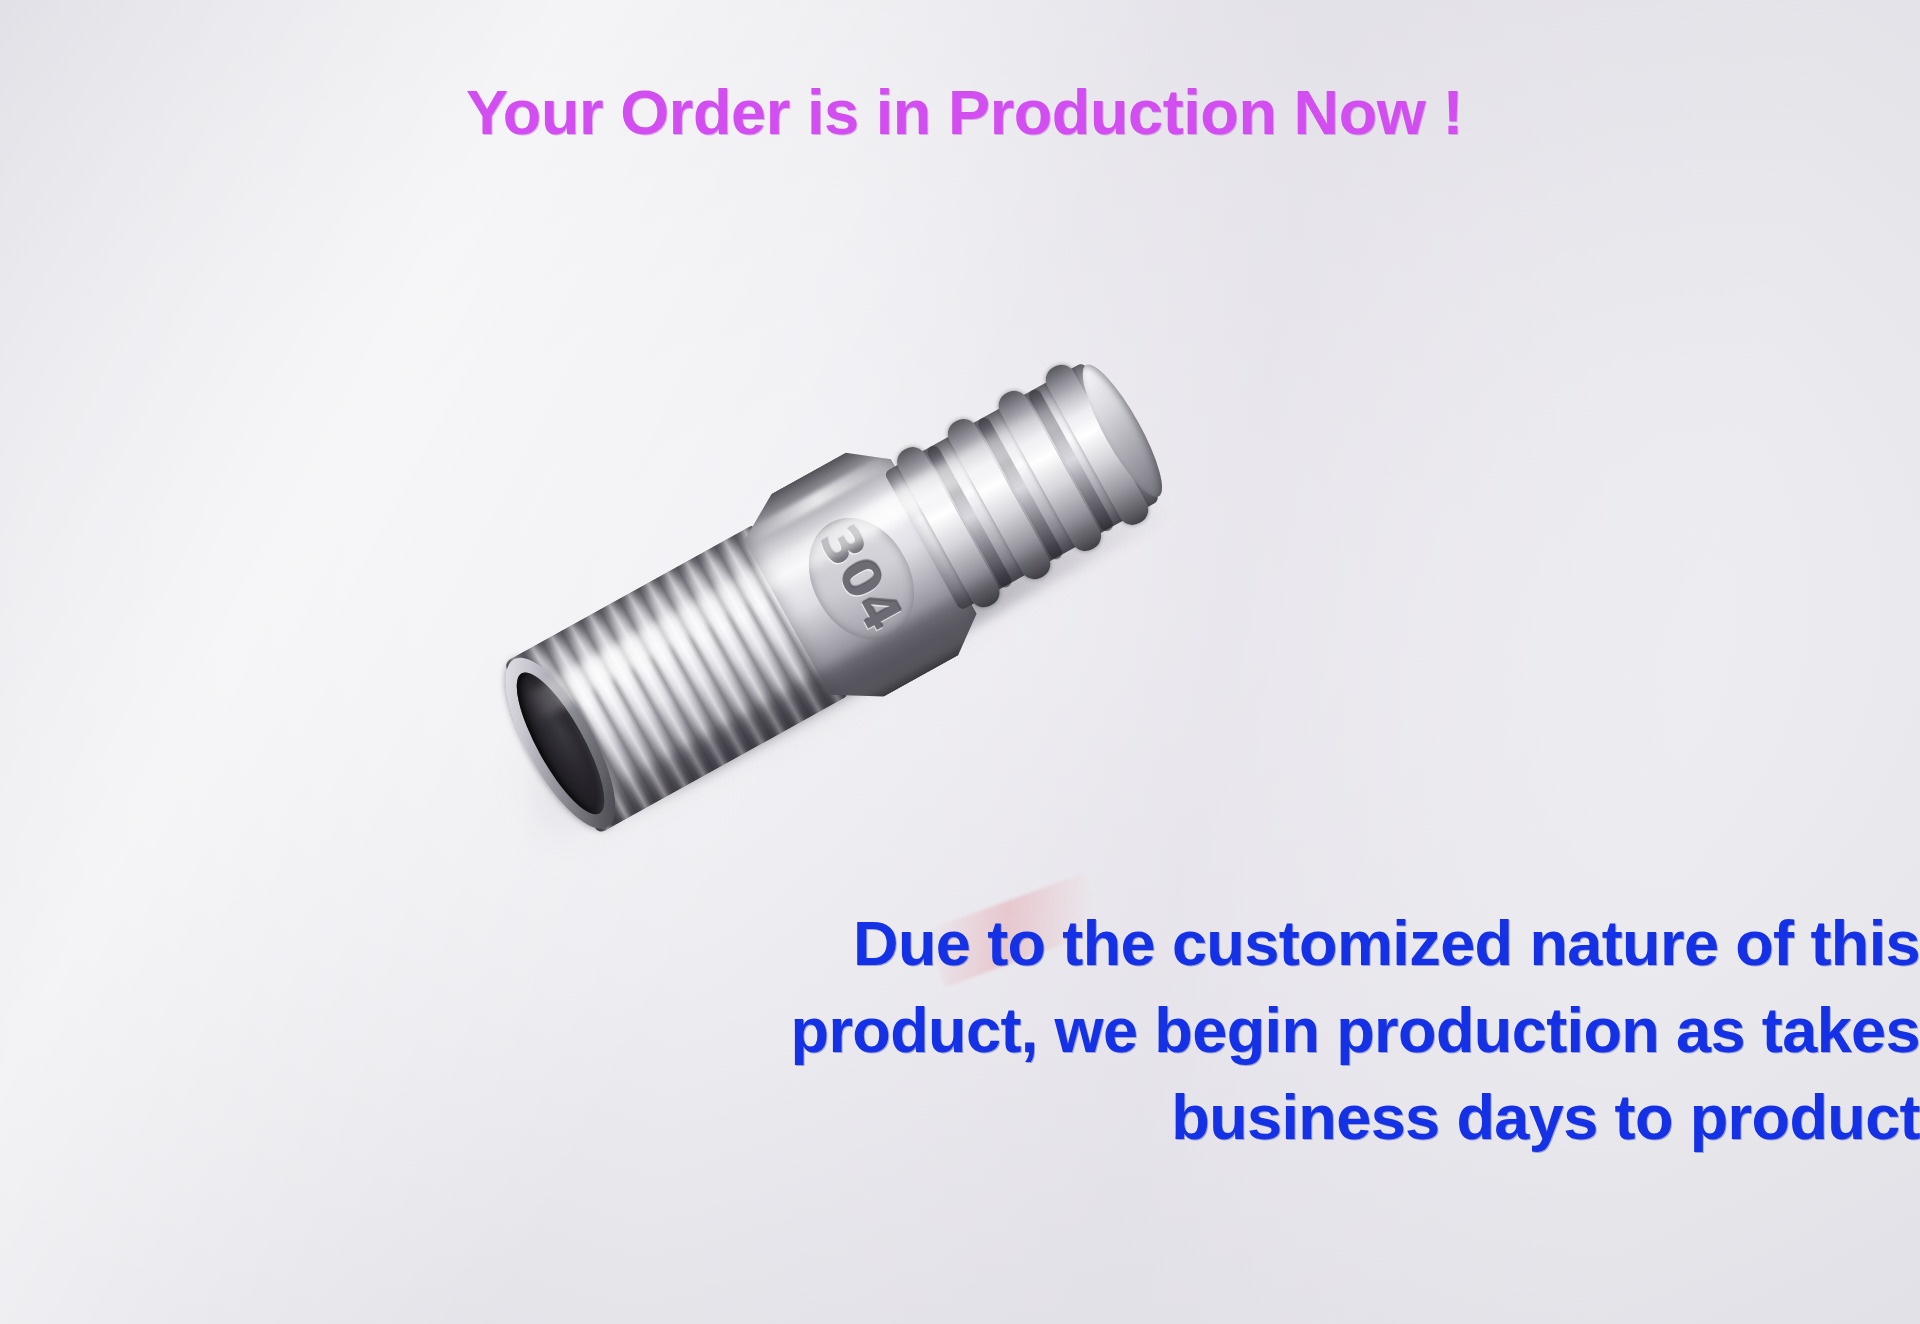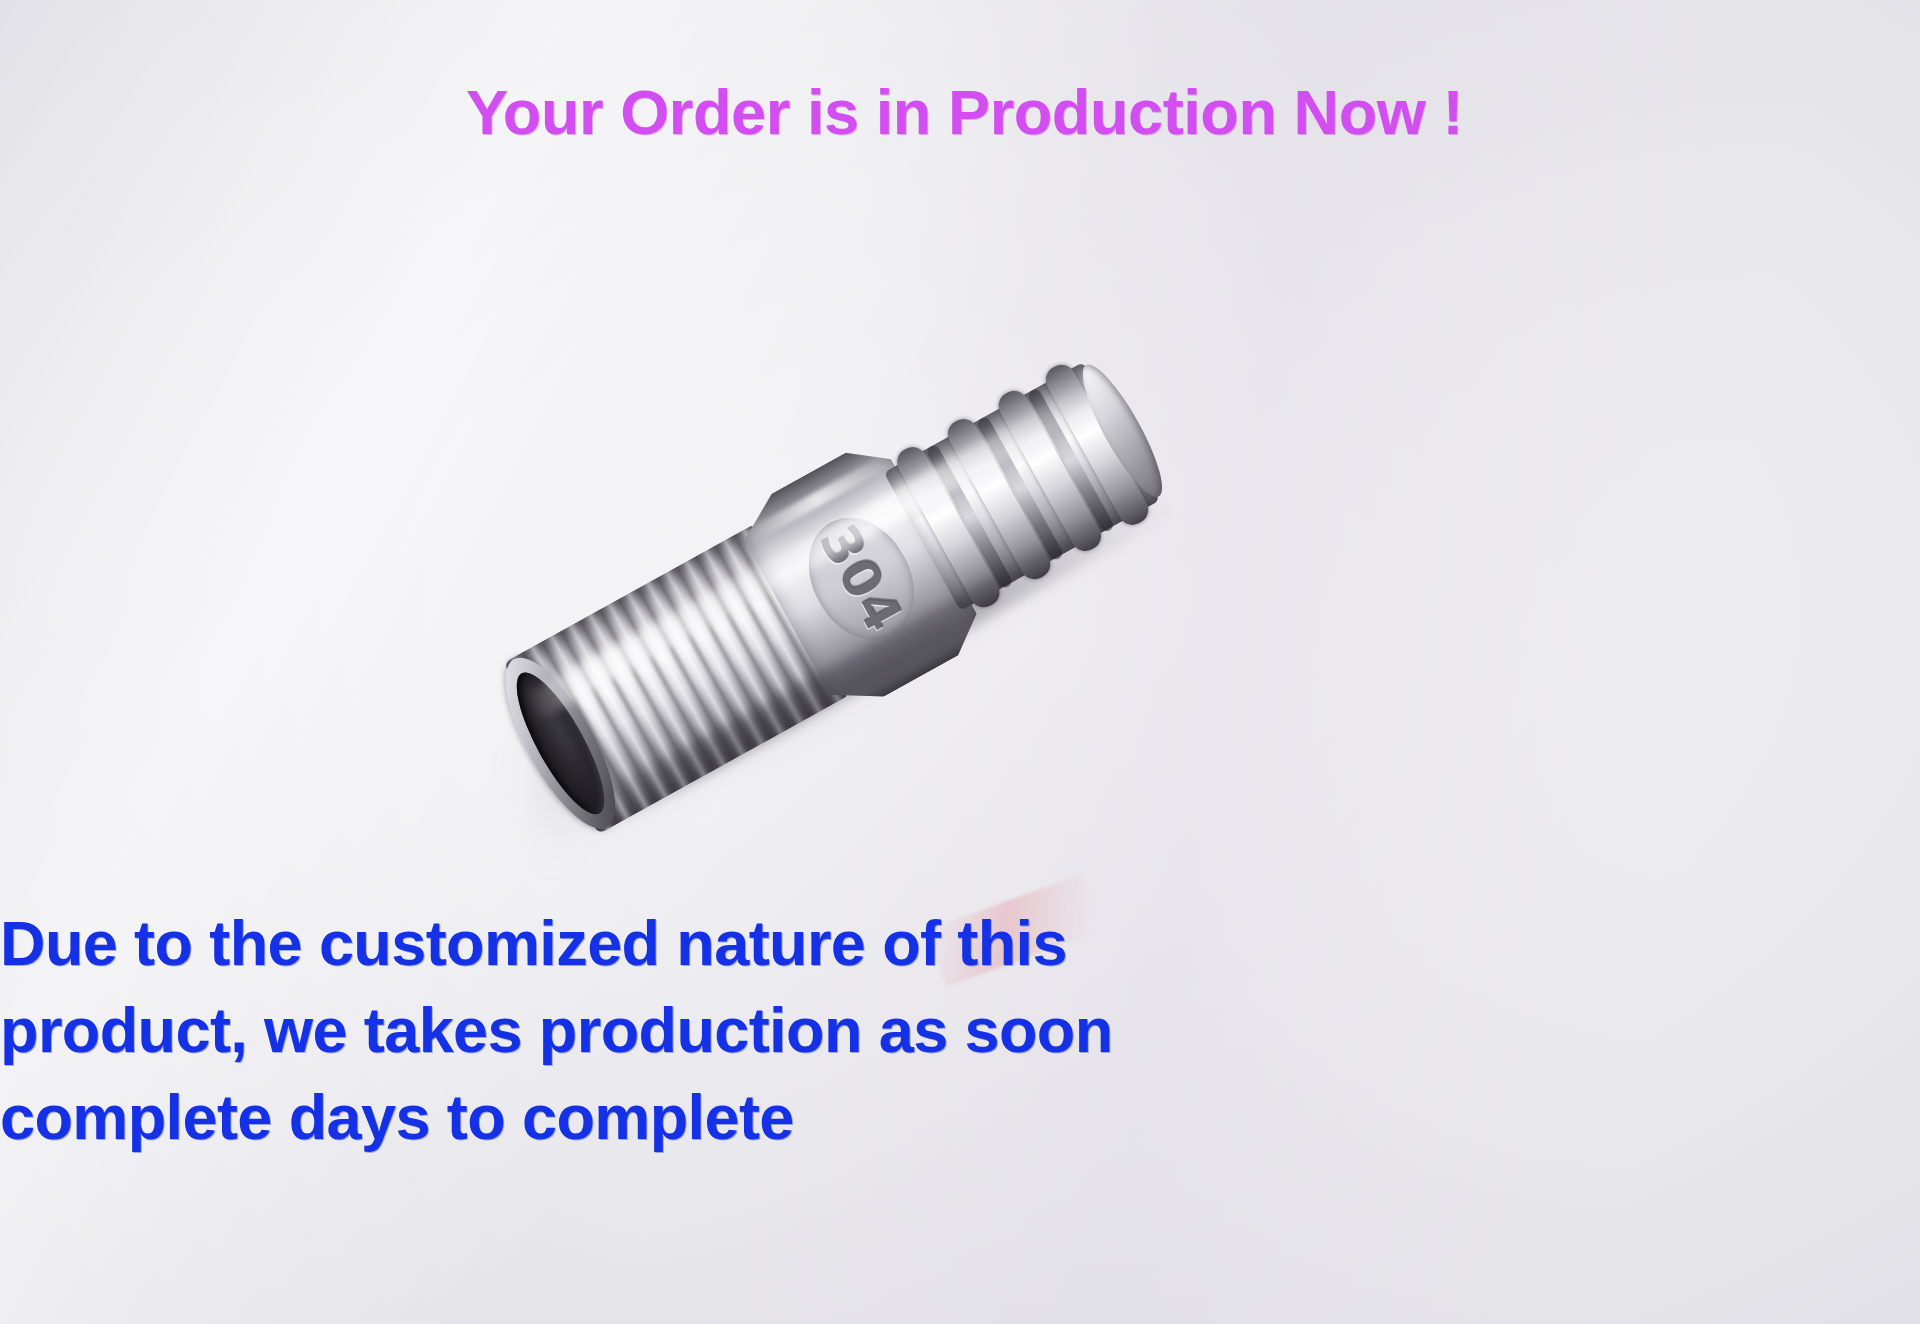--- a/index.html
+++ b/index.html
@@ -55,21 +55,21 @@
     white-space: nowrap;
     padding-left: 9px;
   }
 
   
   #body-copy {
     position: absolute;
     left: 0;
     right: 0;
     top: 900px;
-    text-align: left;
+    text-align: right;
     font-size: 63px;
     line-height: 1.38;
     font-weight: bold;
     color: #1431e6;
     letter-spacing: -0.6px;
     text-shadow: 1px 1px 0 rgba(20,40,160,0.35);
   }
   #body-copy .line { display: block; white-space: nowrap; }
 
   
@@ -303,17 +303,17 @@
       <div class="barb-ring" style="left:640px"></div>
       <div class="barb-endcap"></div>
 
       <div class="specular"></div>
       <div class="under-shade"></div>
     </div>
   </div>
 
   <div id="body-copy">
     <span class="line">Due to the customized nature of this</span>
-    <span class="line">product, we takes production as soon</span>
-    <span class="line">complete days to complete</span>
+    <span class="line">product, we begin production as takes</span>
+    <span class="line">business days to product</span>
   </div>
 
 </div>
 
 </body></html>

